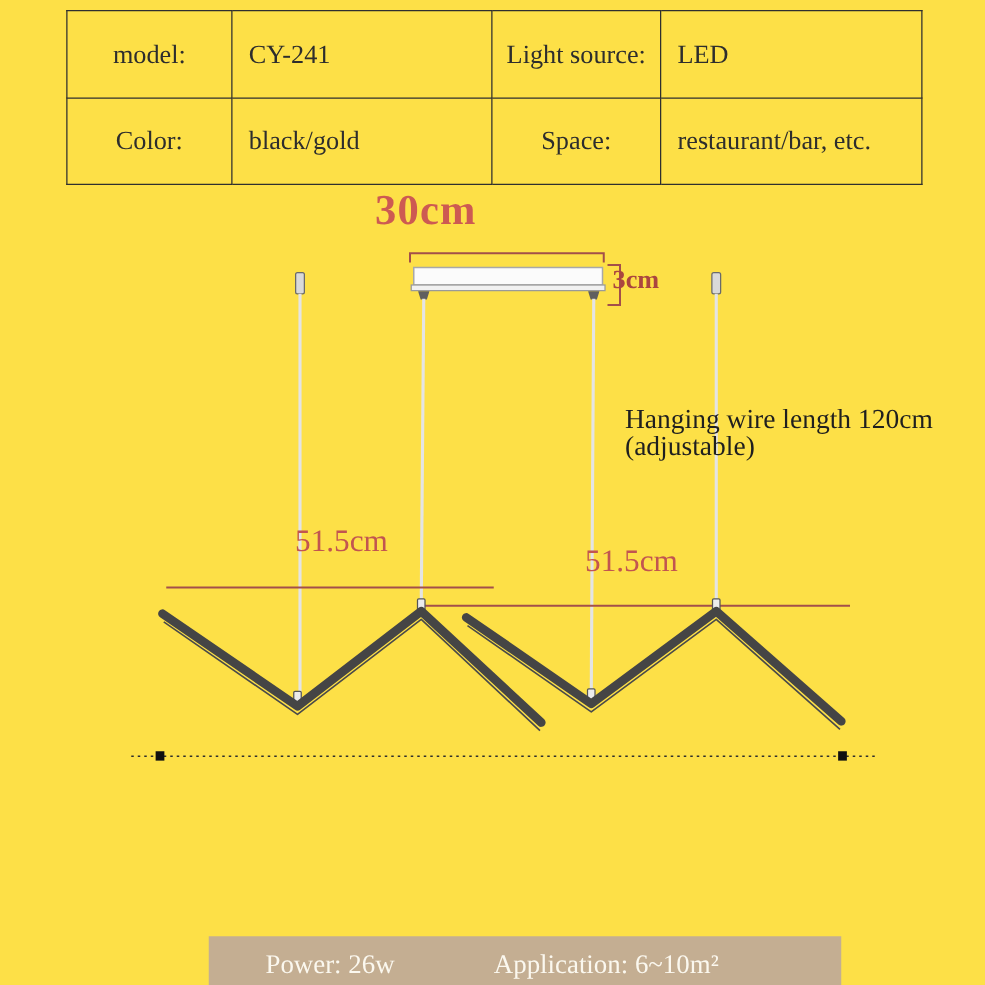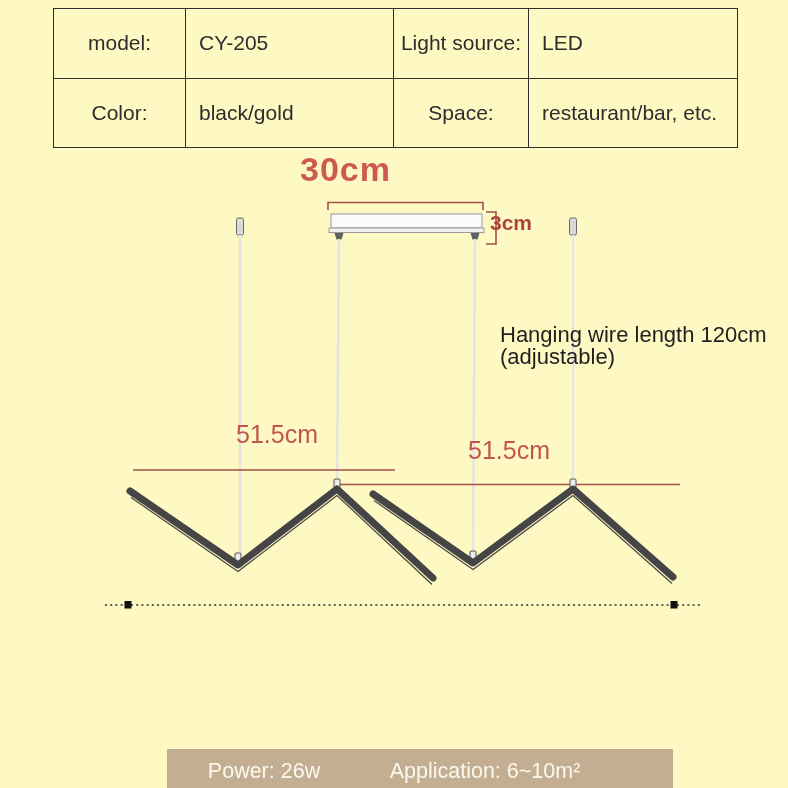--- a/index.html
+++ b/index.html
@@ -1,18 +1,18 @@
 <!DOCTYPE html>
 <html><head>
 <meta charset="utf-8">
 <style>
   html,body{margin:0;padding:0;background:#ffffff;}
   #stage{
-    position:relative;width:788px;height:788px;background:#fef9c3;overflow:hidden;
-    font-family:Liberation Sans, sans-serif;color:#2b2b2b;
+    position:relative;width:788px;height:788px;background:#fde047;overflow:hidden;
+    font-family:Liberation Serif, serif;color:#2b2b2b;
   }
   
   table.spec{
     position:absolute;left:53px;top:8px;width:684px;height:140px;
     border-collapse:collapse;table-layout:fixed;
   }
   table.spec td{
     border:1.5px solid #2f2f2f;font-size:21px;color:#2d2d2d;
     white-space:nowrap;overflow:hidden;vertical-align:middle;
   }
@@ -50,21 +50,21 @@
   <table class="spec">
     <colgroup>
         <col style="width:132px">
         <col style="width:208px">
         <col style="width:135px">
         <col style="width:209px">
       </colgroup>
     <tbody>
       <tr>
         <td class="lab">model:</td>
-        <td class="val">CY-205</td>
+        <td class="val">CY-241</td>
         <td class="lab">Light source:</td>
         <td class="val">LED</td>
       </tr>
       <tr>
         <td class="lab">Color:</td>
         <td class="val">black/gold</td>
         <td class="lab">Space:</td>
         <td class="val">restaurant/bar, etc.</td>
       </tr>
     </tbody>

